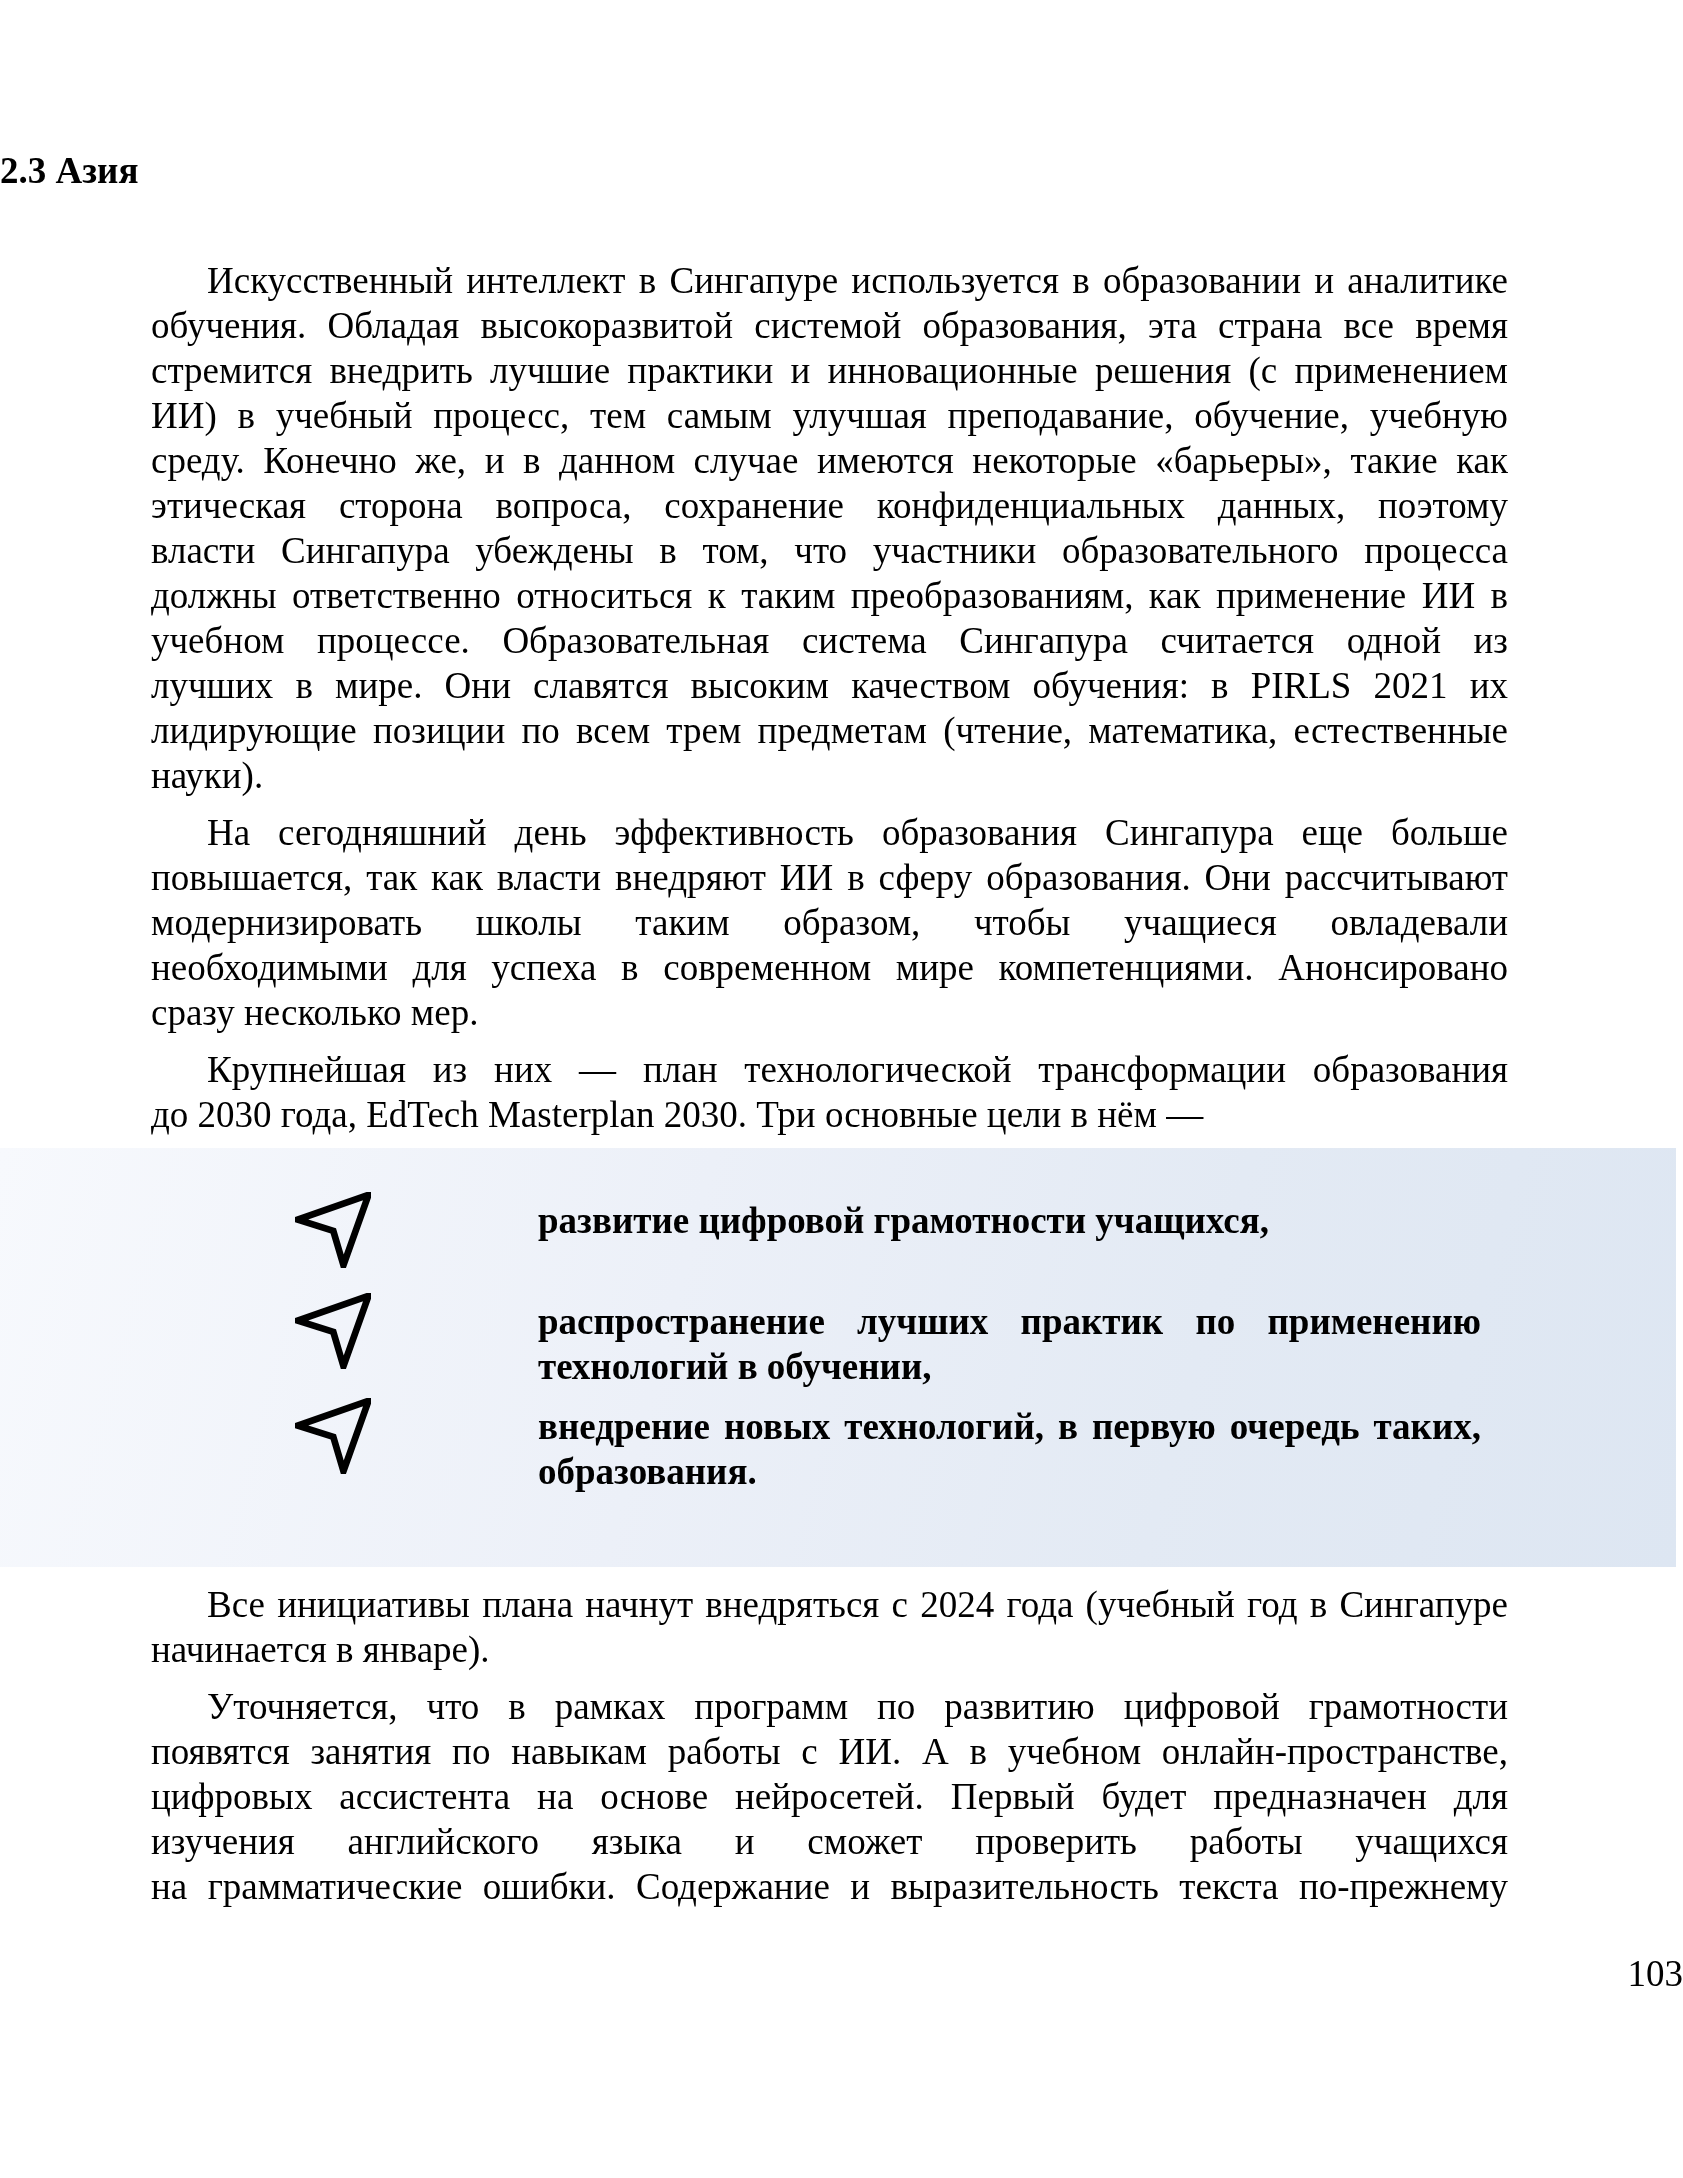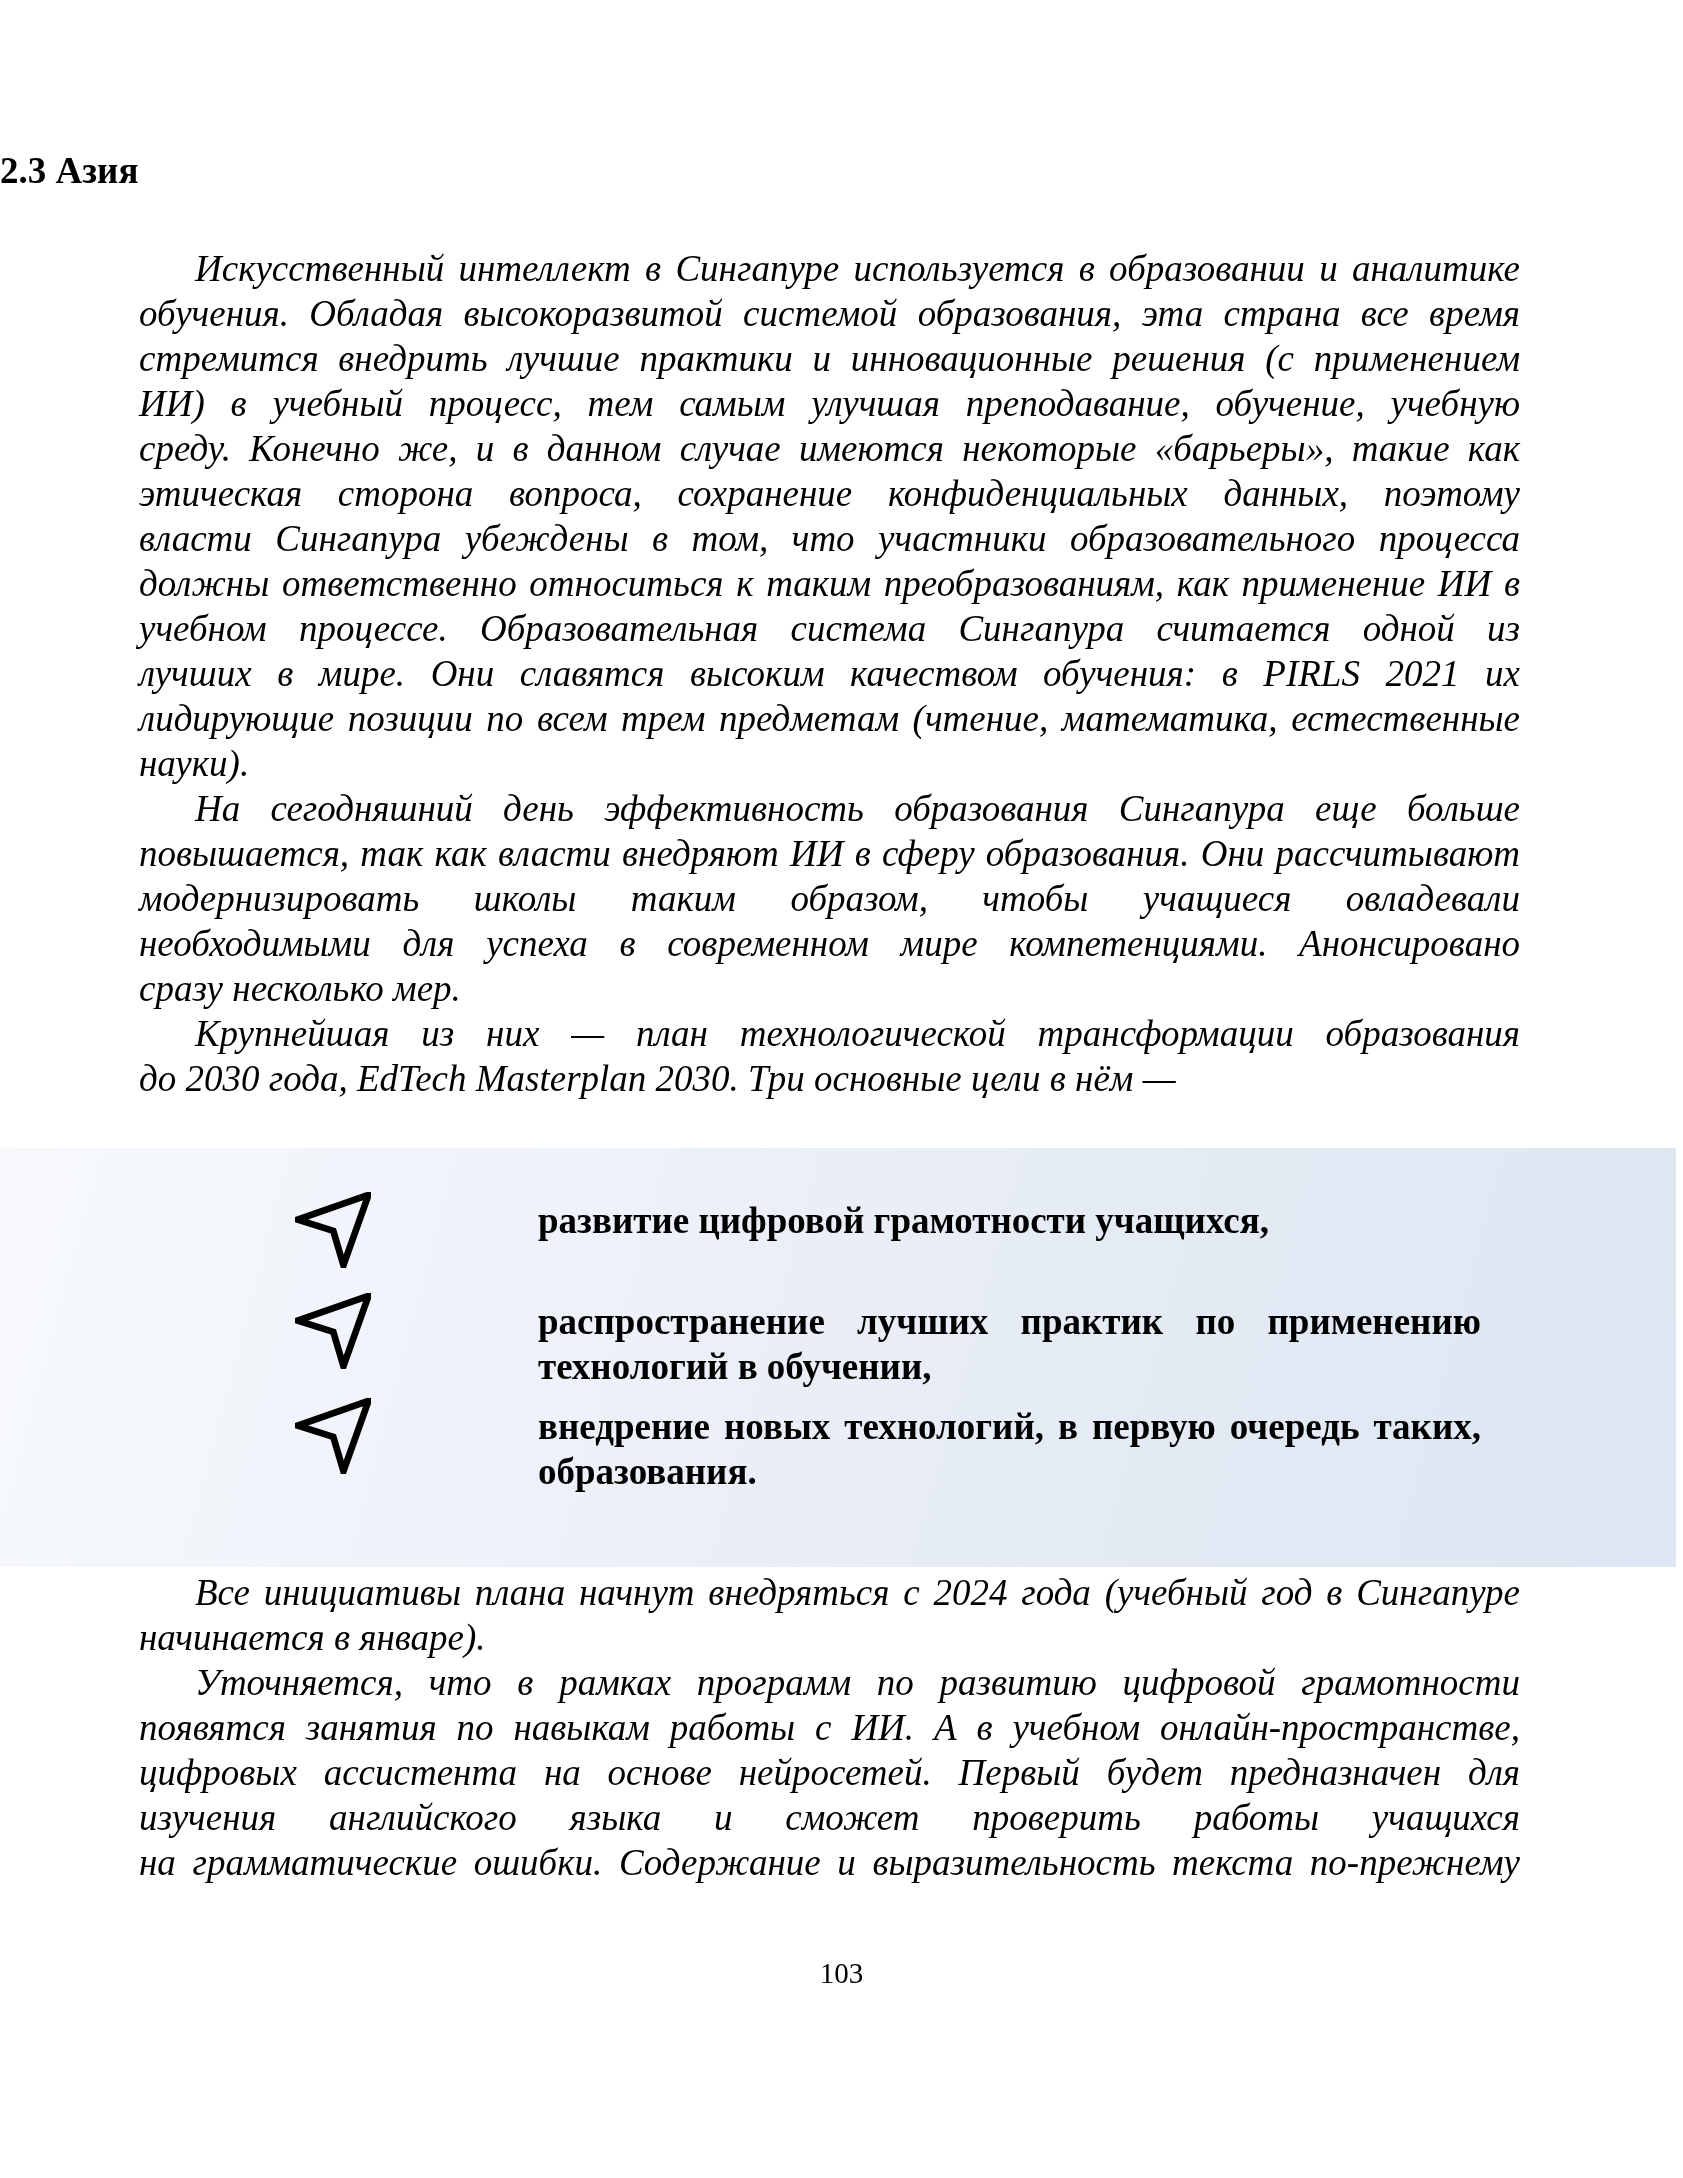--- a/index.html
+++ b/index.html
@@ -11,41 +11,41 @@
   .heading {
     position:absolute; top:148px; left:0; width:100%;
     text-align:left; font-weight:bold; font-size:37px; line-height:45px;
   }
   .textblock {
     position:absolute; left:139px; width:1381px;
     font-size:37px; line-height:45px;
   }
   #block-upper { top:246px; }
   #block-lower { top:1570px; }
-  .para { margin:0;font-style:italic; }
+  .para { margin:12px; }
   .line { text-align:justify; text-align-last:justify; }
   .line.first { text-indent:56px; }
   .line.last { text-align-last:left; }
   .goals-box {
     position:absolute; left:0; top:1148px; width:1676px; height:419px;
     background:linear-gradient(105deg,#f7f9fd 0%,#ecf0f8 40%,#e3eaf4 70%,#dde6f2 100%);
     font-weight:bold;
   }
   .goal-item { position:absolute; left:295px; width:1188px; }
   #goal-1 { top:50px; }
   #goal-2 { top:151px; }
   #goal-3 { top:256px; }
   .goal-icon { position:absolute; left:0; top:-6px; width:76px; height:76px; display:block; }
   .goal-lines {
     position:absolute; left:243px; top:0; width:943px;
     font-size:37px; line-height:45px;
   }
   .page-number {
     position:absolute; top:1951px; left:0; width:100%;
-    text-align:center; font-size:29px; line-height:45px;
+    text-align:right; font-size:37px; line-height:45px;
   }
 </style>
 </head>
 <body>
 
 <div class="page">
 
   <div class="heading">2.3 Азия</div>
 
   <div class="textblock" id="block-upper">

